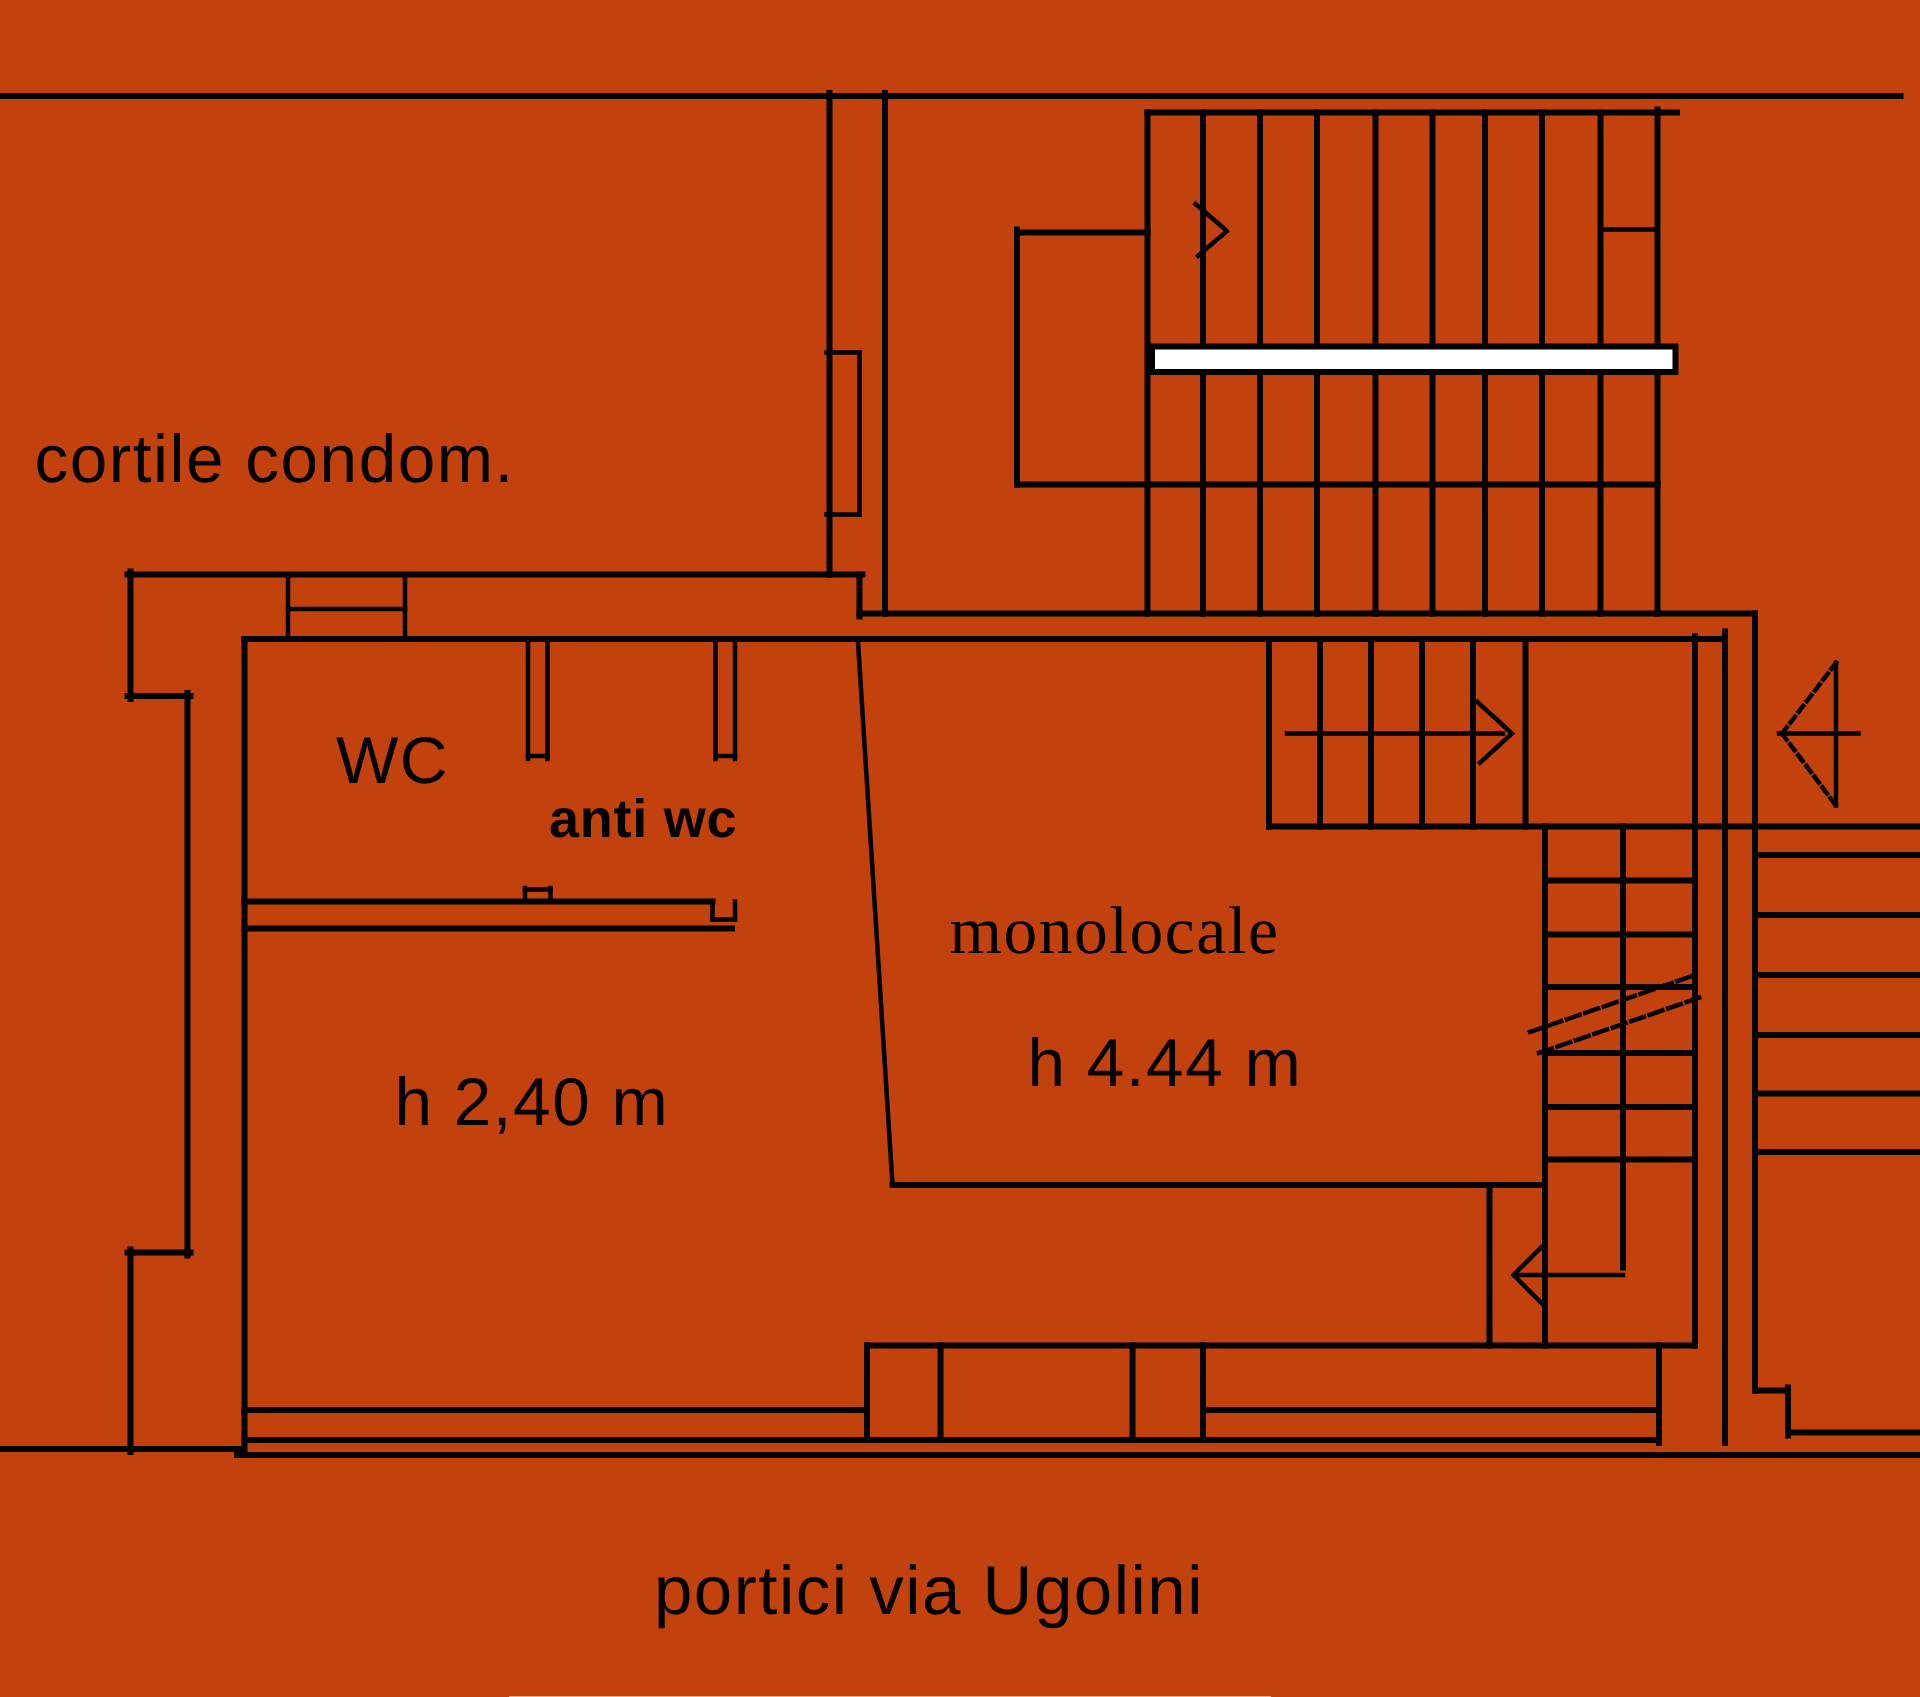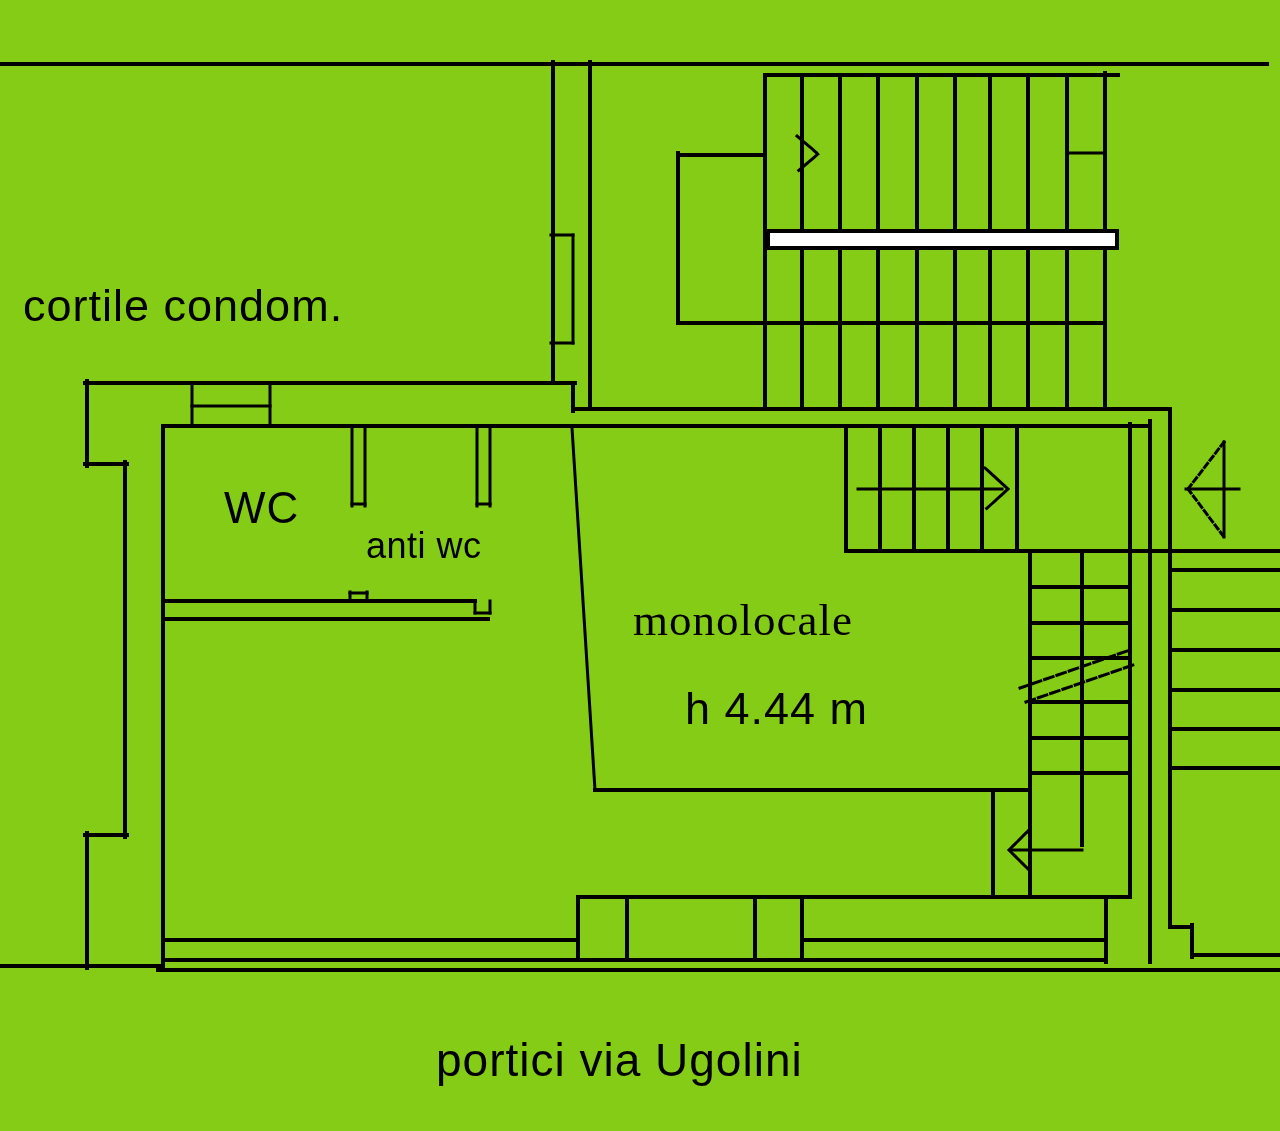--- a/index.html
+++ b/index.html
@@ -1,19 +1,19 @@
 <!DOCTYPE html>
 <html><head>
 <meta charset="utf-8">
 <style>
   html,body{margin:0;padding:0;background:#ffffff;}
   #stage{
     position:relative;
     width:1280px;height:1131px;
-    background:#84cc16;
+    background:#c2410c;
     font-family:"Liberation Sans", sans-serif;
     overflow:hidden;
   }
   #plan-svg{position:absolute;left:0;top:0;}
   .lbl{
     position:absolute;
     color:#000000;
     white-space:nowrap;
     line-height:1;
     font-weight:400;
@@ -155,18 +155,19 @@
     <g stroke-width="3">
       <line x1="1186" y1="489" x2="1239" y2="489"></line>
       <line x1="1224" y1="442" x2="1224" y2="537"></line>
       <line x1="1224" y1="442" x2="1188" y2="489" stroke-dasharray="5 4"></line>
       <line x1="1188" y1="489" x2="1224" y2="537" stroke-dasharray="5 4"></line>
     </g>
   </svg>
 
   <div class="lbl lbl-big" style="left:23px;  top:283px;">cortile condom.</div>
   <div class="lbl lbl-big" style="left:224px; top:486px; font-size:44px;text-align:center;">WC</div>
-  <div class="lbl lbl-small" style="left:366px; top:528px;">anti wc</div>
+  <div class="lbl lbl-small" style="left:366px; top:528px;font-weight:bold;">anti wc</div>
+  <div class="lbl lbl-big" style="left:263px; top:712px;">h 2,40 m</div>
   <div class="lbl lbl-big" style="left:633px; top:598px;font-family:Liberation Serif, serif;">monolocale</div>
   <div class="lbl lbl-big" style="left:685px; top:686px;">h 4.44 m</div>
   <div class="lbl lbl-big" style="left:436px; top:1037px; font-size:46px;text-align:center;">portici via Ugolini</div>
 
 </div>
 
 </body></html>

